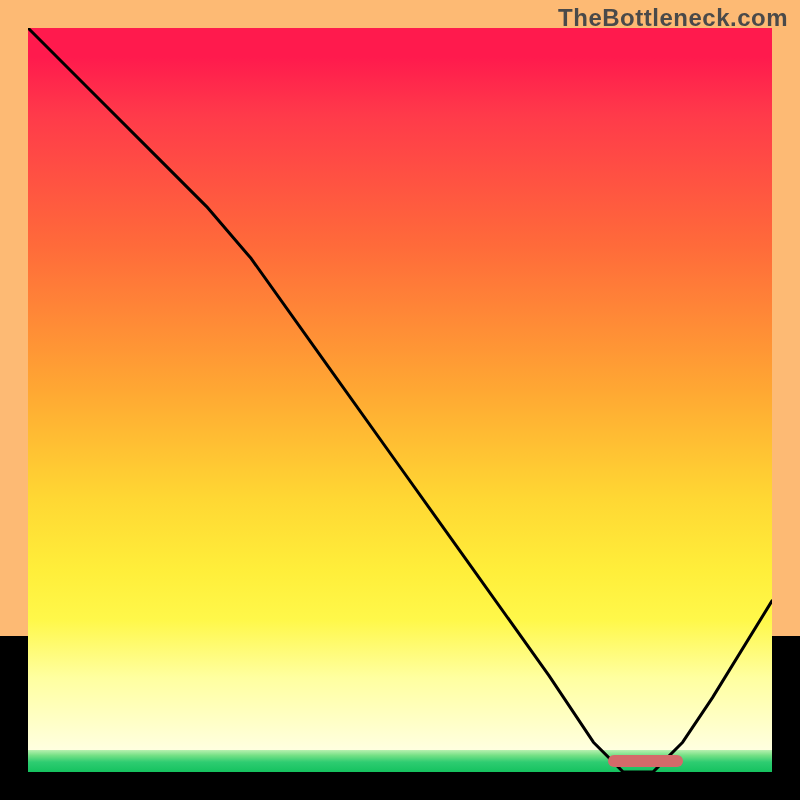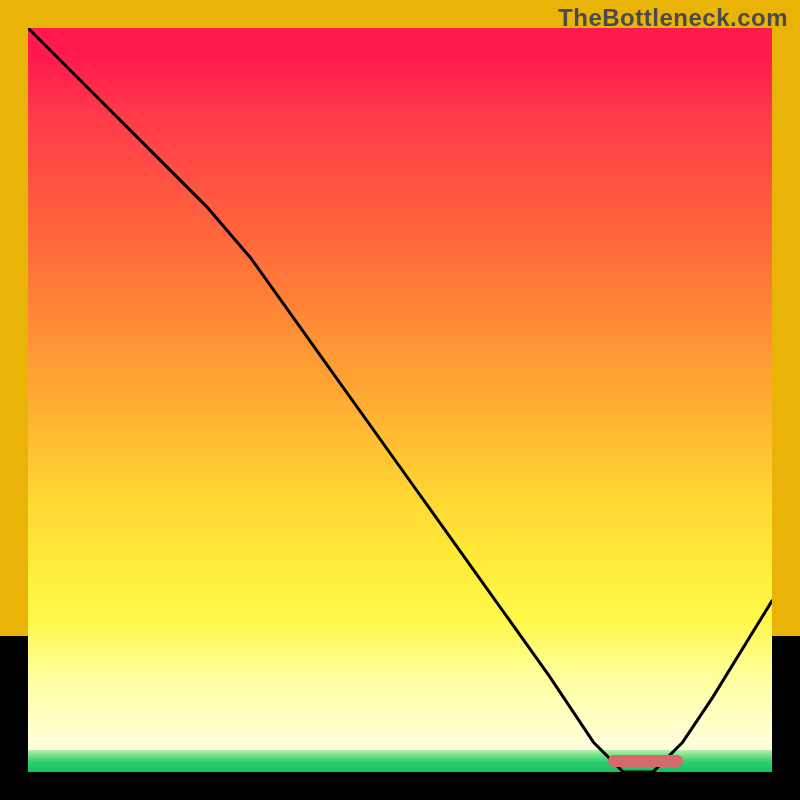--- a/index.html
+++ b/index.html
@@ -7,21 +7,21 @@
     padding: 0;
     width: 800px;
     height: 800px;
     background: #000;
     font-family: Arial, Helvetica, sans-serif;
   }
   .frame {
     position: relative;
     width: 800px;
     height: 636px;
-    background: #eab308;
+    background: #fdba74;
   }
   .watermark {
     position: absolute;
     top: 4px;
     right: 12px;
     color: #4a4a4a;
     font-size: 24px;
     font-weight: bold;
     letter-spacing: 0.5px;
     z-index: 30;

